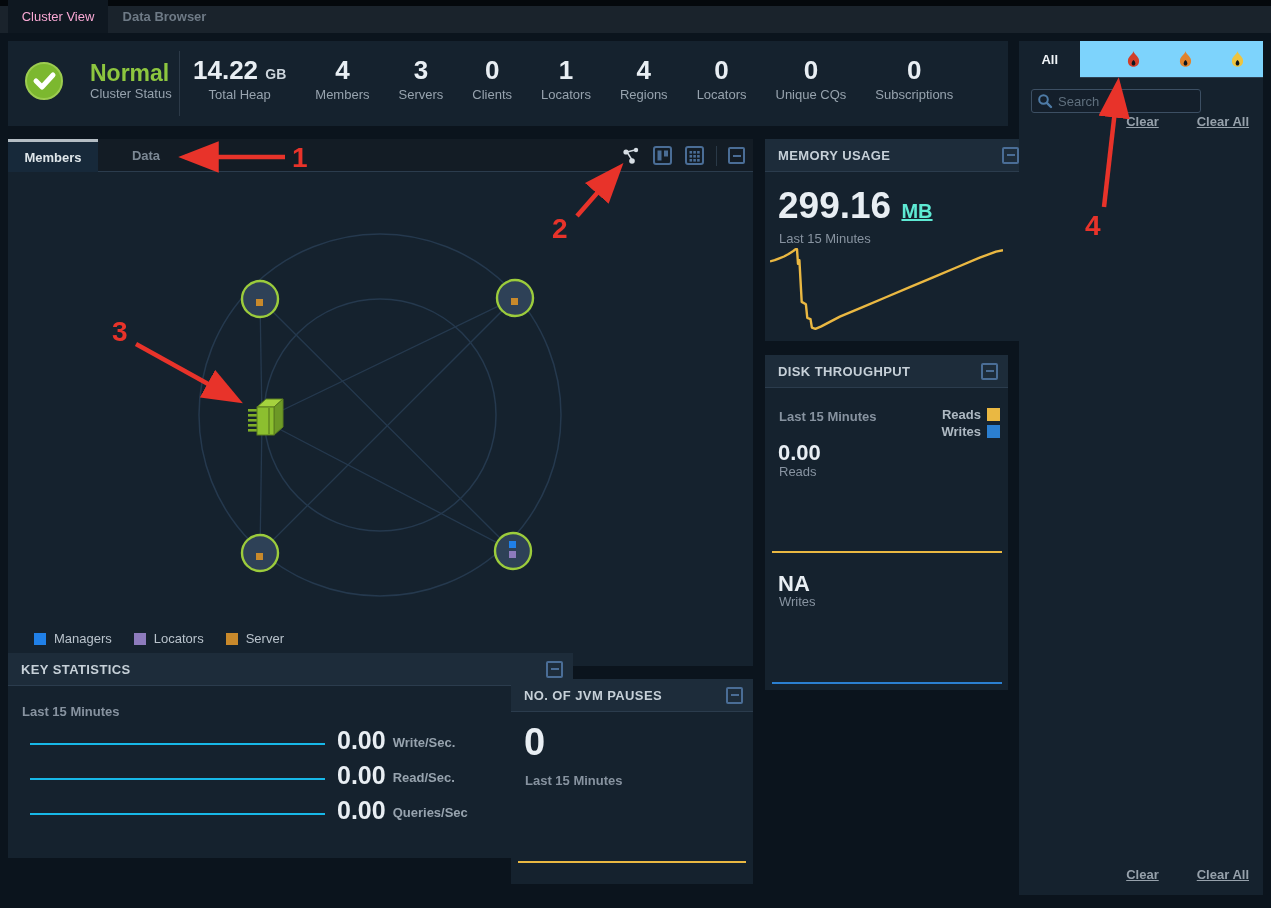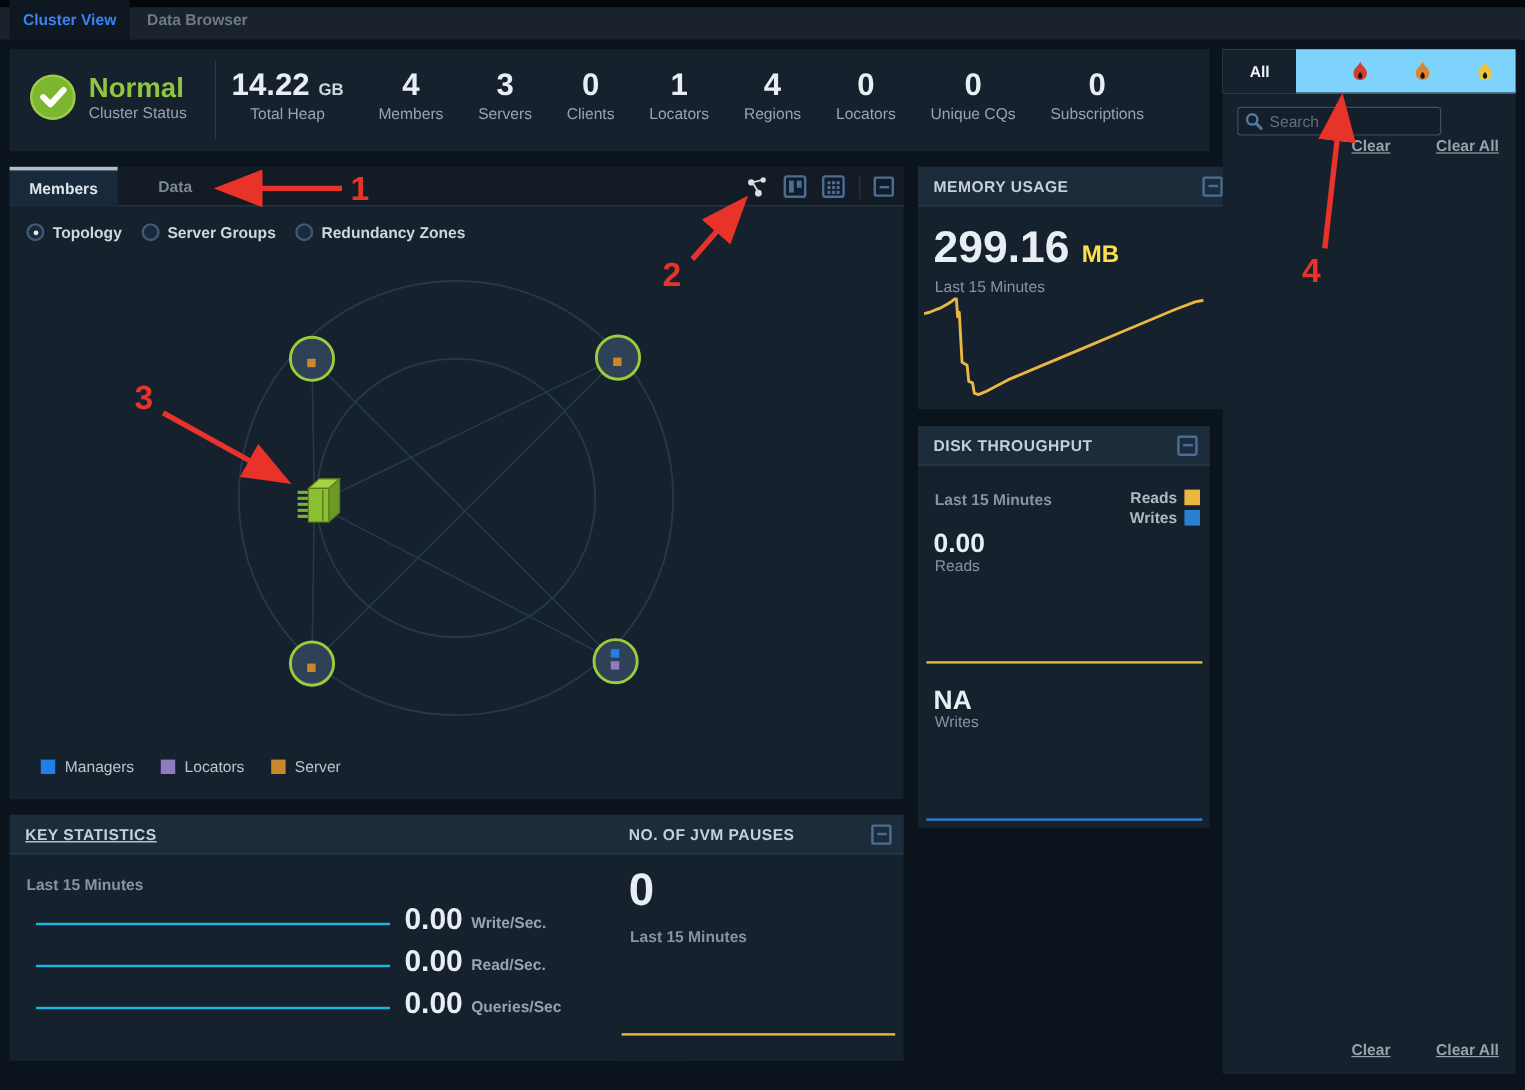--- a/index.html
+++ b/index.html
@@ -11,34 +11,34 @@
     position:relative;
     overflow:hidden;
   }
   .abs { position:absolute; }
 
   
   .topbar { position:absolute; left:0; top:0; width:1271px; height:33px; background:#1a232c; }
   .topbar::before { content:""; position:absolute; left:0; top:0; width:100%; height:6px; background:#04080c; }
   .top-tab { position:absolute; top:0; height:33px; display:flex; align-items:center; justify-content:center;
              font-size:13px; cursor:pointer; z-index:2; }
-  .top-tab.active { left:8px; width:100px; background:#0f1821; color:#3b82f6; font-weight:bold; }
+  .top-tab.active { left:8px; width:100px; background:#0f1821; color:#f9a8d4; font-weight:normal; }
   .top-tab.inactive { left:112px; width:105px; color:#6e7a86; font-weight:bold; }
 
   
   .panel { position:absolute; background:#15222e; }
   .widget-header { height:33px; background:#1d2c3a; border-bottom:1px solid #2b3c4d;
                    display:flex; align-items:center; justify-content:space-between; padding:0 10px 0 13px; }
   .widget-title { font-size:13px; font-weight:bold; color:#c6d0d8; letter-spacing:.4px; }
   .collapse-btn { width:17px; height:17px; border:2px solid #4a6d96; border-radius:2px;
                   display:flex; align-items:center; justify-content:center; cursor:pointer; }
   .collapse-btn::after { content:""; width:8px; height:2px; background:#4a6d96; display:block; }
 
   
-  .hdr-status { display:flex; align-items:center; gap:10px; position:absolute; left:16px; top:20px; }
+  .hdr-status { display:flex; align-items:center; gap:26px; position:absolute; left:16px; top:20px; }
   .status-text .big { font-size:23px; font-weight:bold; color:#8dc63f; line-height:1.1; }
   .status-text .sub { font-size:13px; color:#96a2ad; }
   .hdr-divider { position:absolute; left:171px; top:10px; height:65px; width:1px; background:#2c3a48; }
   .hdr-stats { position:absolute; left:185px; top:14px; display:flex; gap:29px; }
   .hdr-stat { display:flex; flex-direction:column; align-items:center; }
   .hdr-stat .val { font-size:26px; font-weight:bold; color:#e8eef3; line-height:1.2; }
   .hdr-stat .val .unit { font-size:14px; font-weight:bold; color:#cdd6dd; }
   .hdr-stat .lbl { font-size:13px; color:#97a3ae; margin-top:1px; }
 
   
@@ -55,21 +55,21 @@
   .radio-dot { width:15px; height:15px; border-radius:50%; border:2px solid #3d5a75; background:#1b2a3a; position:relative; }
   .radio-dot.sel::after { content:""; position:absolute; left:3.5px; top:3.5px; width:4px; height:4px; border-radius:50%; background:#e8eef3; }
   .radio-lbl { font-size:13px; font-weight:bold; color:#cfd6dc; }
   .topo-legend { position:absolute; left:26px; bottom:20px; display:flex; gap:22px; align-items:flex-end; }
   .leg-item { display:flex; align-items:center; gap:8px; }
   .leg-sq { width:12px; height:12px; }
   .leg-lbl { font-size:13px; color:#b9c3cc; }
 
   
   .mem-value { position:absolute; left:13px; top:46px; font-size:37px; font-weight:bold; color:#e8eef3; }
-  .mem-value .unit { font-size:20px; color:#fde047; }
+  .mem-value .unit { font-size:20px; color:#5eead4;text-decoration:underline; }
   .mem-period { position:absolute; left:14px; top:92px; font-size:13px; color:#8793a0; }
 
   .period-lbl { font-size:13px; font-weight:bold; color:#8793a0; }
 
   
   .disk-legend { position:absolute; right:8px; top:52px; display:flex; flex-direction:column; gap:2px; align-items:flex-end; }
   .disk-leg-row { display:flex; align-items:center; gap:6px; }
   .disk-leg-lbl { font-size:13px; font-weight:bold; color:#aeb9c2; }
   .disk-leg-sq { width:13px; height:13px; }
   .stat-big { font-size:22px; font-weight:bold; color:#e8eef3; line-height:1.1; }
@@ -195,34 +195,20 @@
           <rect x="5.5" y="14" width="2.6" height="2.6" fill="#4a6d96"></rect>
             <rect x="9.3" y="14" width="2.6" height="2.6" fill="#4a6d96"></rect>
             <rect x="13.1" y="14" width="2.6" height="2.6" fill="#4a6d96"></rect>
         </svg>
       </span>
       <span class="mtab-sep"></span>
       <span class="collapse-btn"></span>
     </div>
   </div>
 
-  <div class="radio-row">
-    <span class="radio-item">
-      <span class="radio-dot sel"></span>
-      <span class="radio-lbl">Topology</span>
-    </span>
-    <span class="radio-item">
-      <span class="radio-dot"></span>
-      <span class="radio-lbl">Server Groups</span>
-    </span>
-    <span class="radio-item">
-      <span class="radio-dot"></span>
-      <span class="radio-lbl">Redundancy Zones</span>
-    </span>
-  </div>
 
   <svg class="abs" style="left:0; top:66px;" width="745" height="430" viewBox="0 0 745 430">
     <circle cx="372" cy="210" r="181" fill="none" stroke="#25394e" stroke-width="1.5"></circle>
     <circle cx="372" cy="210" r="116" fill="none" stroke="#25394e" stroke-width="1.5"></circle>
     <g stroke="#25394e" stroke-width="1.3">
       <line x1="252" y1="94" x2="505" y2="346"></line>
       <line x1="507" y1="93" x2="252" y2="348"></line>
       <line x1="254" y1="215" x2="252" y2="94"></line>
       <line x1="254" y1="215" x2="507" y2="93"></line>
       <line x1="254" y1="215" x2="252" y2="348"></line>
@@ -309,21 +295,21 @@
     </span>
   </div>
   <div class="abs stat-big" style="left:13px; top:86px;">0.00</div>
   <div class="abs stat-sub" style="left:14px; top:109px;">Reads</div>
   <div class="flat-line" style="left: 7px; top: 196px; width: 230px; background: rgb(234, 184, 66);"></div>
   <div class="abs stat-big" style="left:13px; top:217px;">NA</div>
   <div class="abs stat-sub" style="left:14px; top:239px;">Writes</div>
   <div class="flat-line" style="left: 7px; top: 327px; width: 230px; background: rgb(43, 127, 208);"></div>
 </div>
 
-<div class="panel" style="left:8px; top:679px; width:565px; height:205px;text-decoration:underline;">
+<div class="panel" style="left:8px; top:653px; width:565px; height:205px;">
   <div class="widget-header">
     <span class="widget-title">KEY STATISTICS</span>
     <span class="collapse-btn"></span>
   </div>
   <div class="abs period-lbl" style="left:14px; top:51px;">Last 15 Minutes</div>
   <div class="ks-row" style="top:76px;">
     <span class="ks-line" style="background: rgb(23, 184, 232);"></span>
     <span class="ks-val">0.00</span>
     <span class="ks-lbl">Write/Sec.</span>
   </div>

